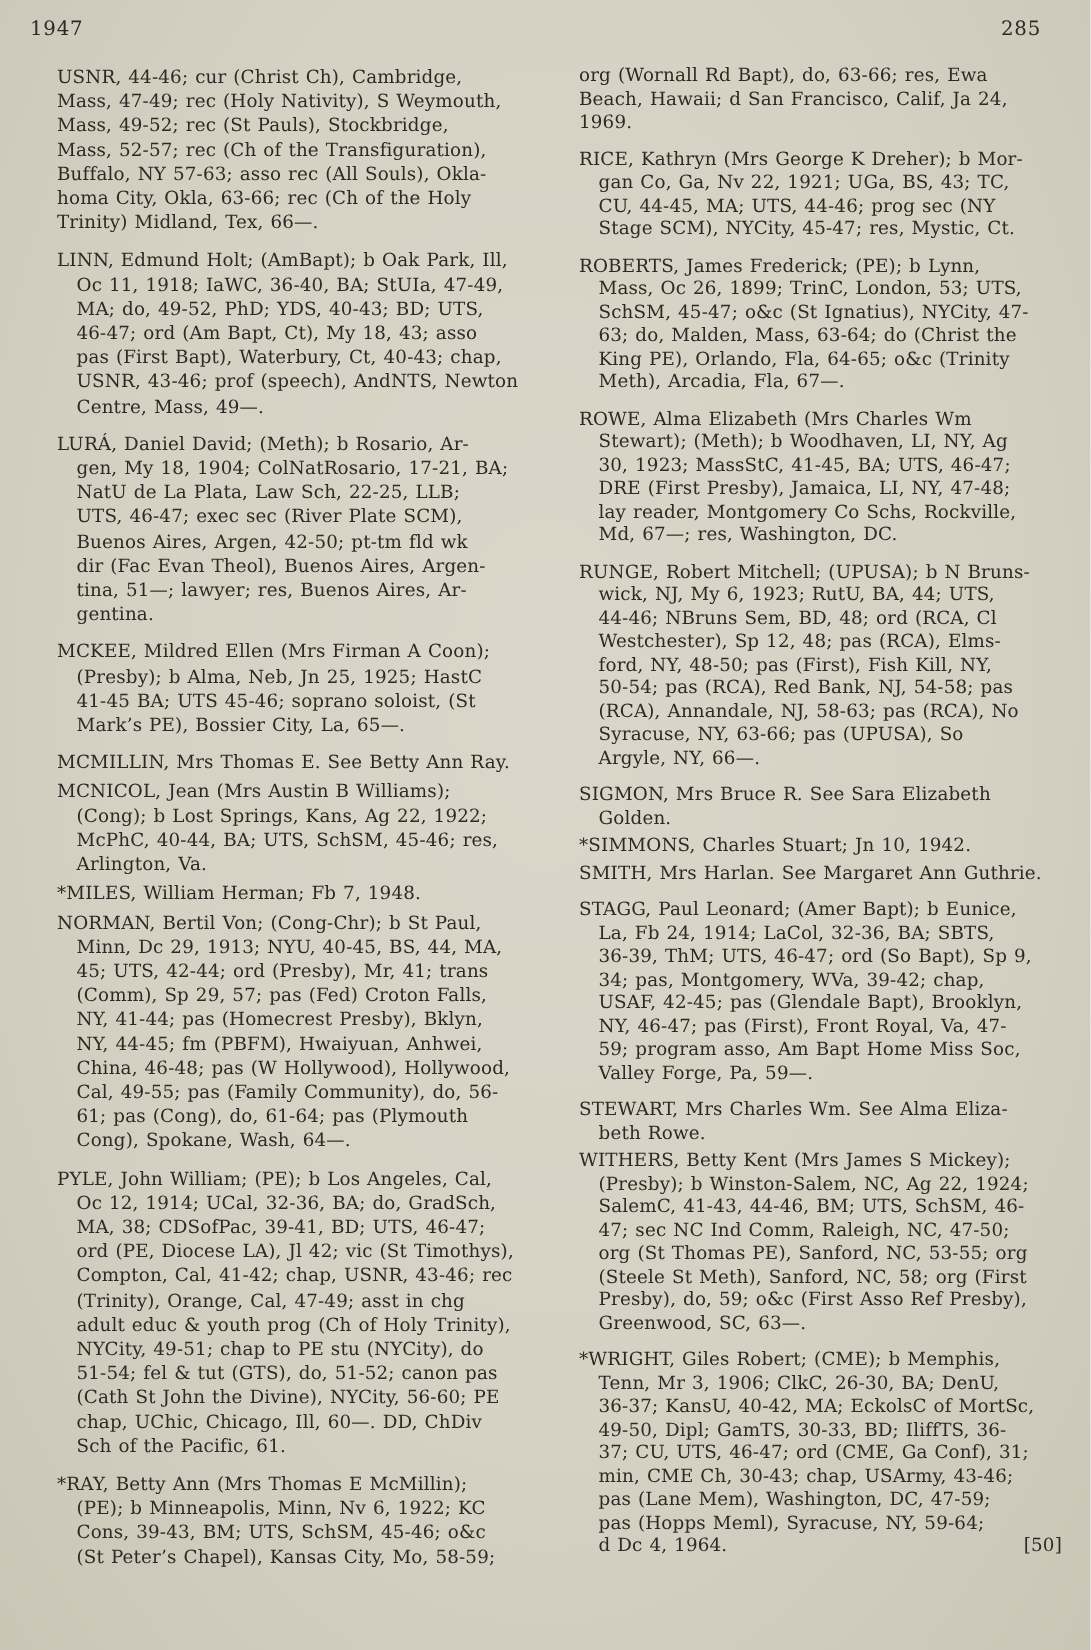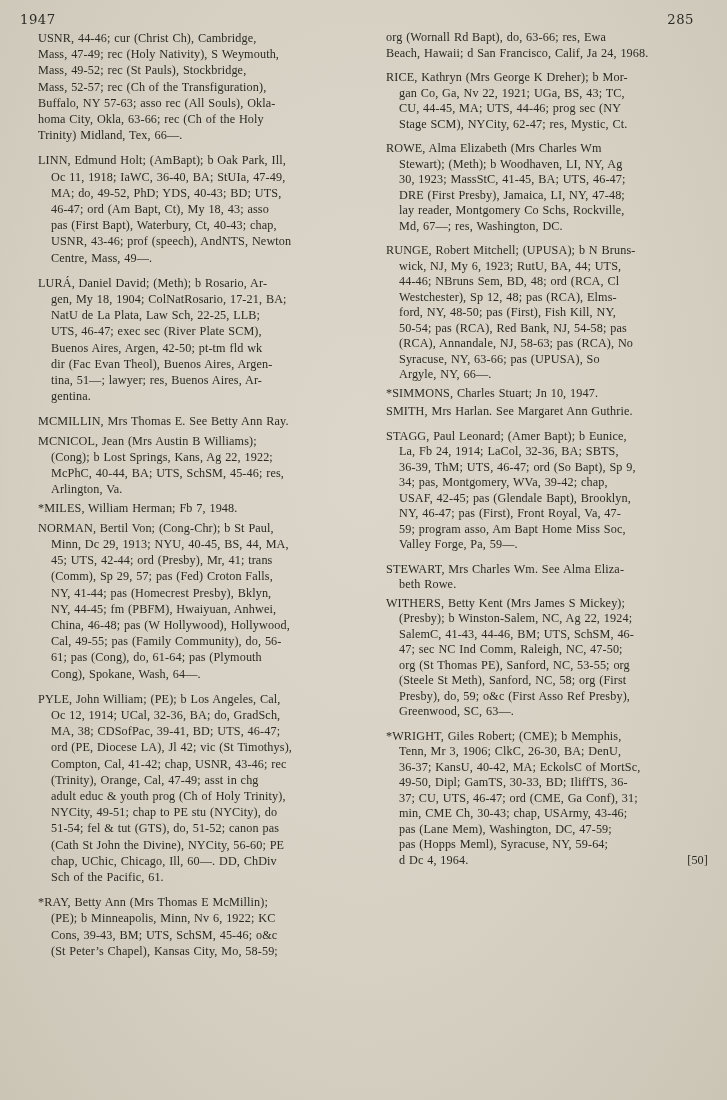--- a/index.html
+++ b/index.html
@@ -32,21 +32,21 @@
     transform: translateX(-18px);
   }
   .header .pageno {
     position: absolute;
     right: 14px;
     top: 0;
   }
   .cols {
     display: flex;
     gap: 26px;
-    font-family: Liberation Serif, serif;
+    margin-top: 13px;
   }
   .col {
     width: 322px;
     font-size: 12.2px;
     letter-spacing: 0.12px;
     word-spacing: 0.6px;
   }
   .col-left  { line-height: 16.2px; }
   .col-right { line-height: 15.5px; }
   p.entry {
@@ -97,20 +97,24 @@
 USNR, 43-46; prof (speech), AndNTS, Newton
 Centre, Mass, 49—.</p>
         <p class="entry gap">LURÁ, Daniel David; (Meth); b Rosario, Ar-
 gen, My 18, 1904; ColNatRosario, 17-21, BA;
 NatU de La Plata, Law Sch, 22-25, LLB;
 UTS, 46-47; exec sec (River Plate SCM),
 Buenos Aires, Argen, 42-50; pt-tm fld wk
 dir (Fac Evan Theol), Buenos Aires, Argen-
 tina, 51—; lawyer; res, Buenos Aires, Ar-
 gentina.</p>
+        <p class="entry gap">MCKEE, Mildred Ellen (Mrs Firman A Coon);
+(Presby); b Alma, Neb, Jn 25, 1925; HastC
+41-45 BA; UTS 45-46; soprano soloist, (St
+Mark’s PE), Bossier City, La, 65—.</p>
         <p class="entry gap">MCMILLIN, Mrs Thomas E. See Betty Ann Ray.</p>
         <p class="entry tight">MCNICOL, Jean (Mrs Austin B Williams);
 (Cong); b Lost Springs, Kans, Ag 22, 1922;
 McPhC, 40-44, BA; UTS, SchSM, 45-46; res,
 Arlington, Va.</p>
         <p class="entry tight">*MILES, William Herman; Fb 7, 1948.</p>
         <p class="entry tight">NORMAN, Bertil Von; (Cong-Chr); b St Paul,
 Minn, Dc 29, 1913; NYU, 40-45, BS, 44, MA,
 45; UTS, 42-44; ord (Presby), Mr, 41; trans
 (Comm), Sp 29, 57; pas (Fed) Croton Falls,
@@ -133,41 +137,49 @@
 chap, UChic, Chicago, Ill, 60—. DD, ChDiv
 Sch of the Pacific, 61.</p>
         <p class="entry gap">*RAY, Betty Ann (Mrs Thomas E McMillin);
 (PE); b Minneapolis, Minn, Nv 6, 1922; KC
 Cons, 39-43, BM; UTS, SchSM, 45-46; o&amp;c
 (St Peter’s Chapel), Kansas City, Mo, 58-59;</p>
       </div>
 
       <div class="col col-right">
         <p class="entry flush">org (Wornall Rd Bapt), do, 63-66; res, Ewa
-Beach, Hawaii; d San Francisco, Calif, Ja 24, 1968.</p>
+Beach, Hawaii; d San Francisco, Calif, Ja 24, 1969.</p>
         <p class="entry gap">RICE, Kathryn (Mrs George K Dreher); b Mor-
 gan Co, Ga, Nv 22, 1921; UGa, BS, 43; TC,
 CU, 44-45, MA; UTS, 44-46; prog sec (NY
-Stage SCM), NYCity, 62-47; res, Mystic, Ct.</p>
+Stage SCM), NYCity, 45-47; res, Mystic, Ct.</p>
+        <p class="entry gap">ROBERTS, James Frederick; (PE); b Lynn,
+Mass, Oc 26, 1899; TrinC, London, 53; UTS,
+SchSM, 45-47; o&amp;c (St Ignatius), NYCity, 47-
+63; do, Malden, Mass, 63-64; do (Christ the
+King PE), Orlando, Fla, 64-65; o&amp;c (Trinity
+Meth), Arcadia, Fla, 67—.</p>
         <p class="entry gap">ROWE, Alma Elizabeth (Mrs Charles Wm
 Stewart); (Meth); b Woodhaven, LI, NY, Ag
 30, 1923; MassStC, 41-45, BA; UTS, 46-47;
 DRE (First Presby), Jamaica, LI, NY, 47-48;
 lay reader, Montgomery Co Schs, Rockville,
 Md, 67—; res, Washington, DC.</p>
         <p class="entry gap">RUNGE, Robert Mitchell; (UPUSA); b N Bruns-
 wick, NJ, My 6, 1923; RutU, BA, 44; UTS,
 44-46; NBruns Sem, BD, 48; ord (RCA, Cl
 Westchester), Sp 12, 48; pas (RCA), Elms-
 ford, NY, 48-50; pas (First), Fish Kill, NY,
 50-54; pas (RCA), Red Bank, NJ, 54-58; pas
 (RCA), Annandale, NJ, 58-63; pas (RCA), No
 Syracuse, NY, 63-66; pas (UPUSA), So
 Argyle, NY, 66—.</p>
-        <p class="entry tight">*SIMMONS, Charles Stuart; Jn 10, 1947.</p>
+        <p class="entry gap">SIGMON, Mrs Bruce R. See Sara Elizabeth
+Golden.</p>
+        <p class="entry tight">*SIMMONS, Charles Stuart; Jn 10, 1942.</p>
         <p class="entry tight">SMITH, Mrs Harlan. See Margaret Ann Guthrie.</p>
         <p class="entry gap">STAGG, Paul Leonard; (Amer Bapt); b Eunice,
 La, Fb 24, 1914; LaCol, 32-36, BA; SBTS,
 36-39, ThM; UTS, 46-47; ord (So Bapt), Sp 9,
 34; pas, Montgomery, WVa, 39-42; chap,
 USAF, 42-45; pas (Glendale Bapt), Brooklyn,
 NY, 46-47; pas (First), Front Royal, Va, 47-
 59; program asso, Am Bapt Home Miss Soc,
 Valley Forge, Pa, 59—.</p>
         <p class="entry gap">STEWART, Mrs Charles Wm. See Alma Eliza-

